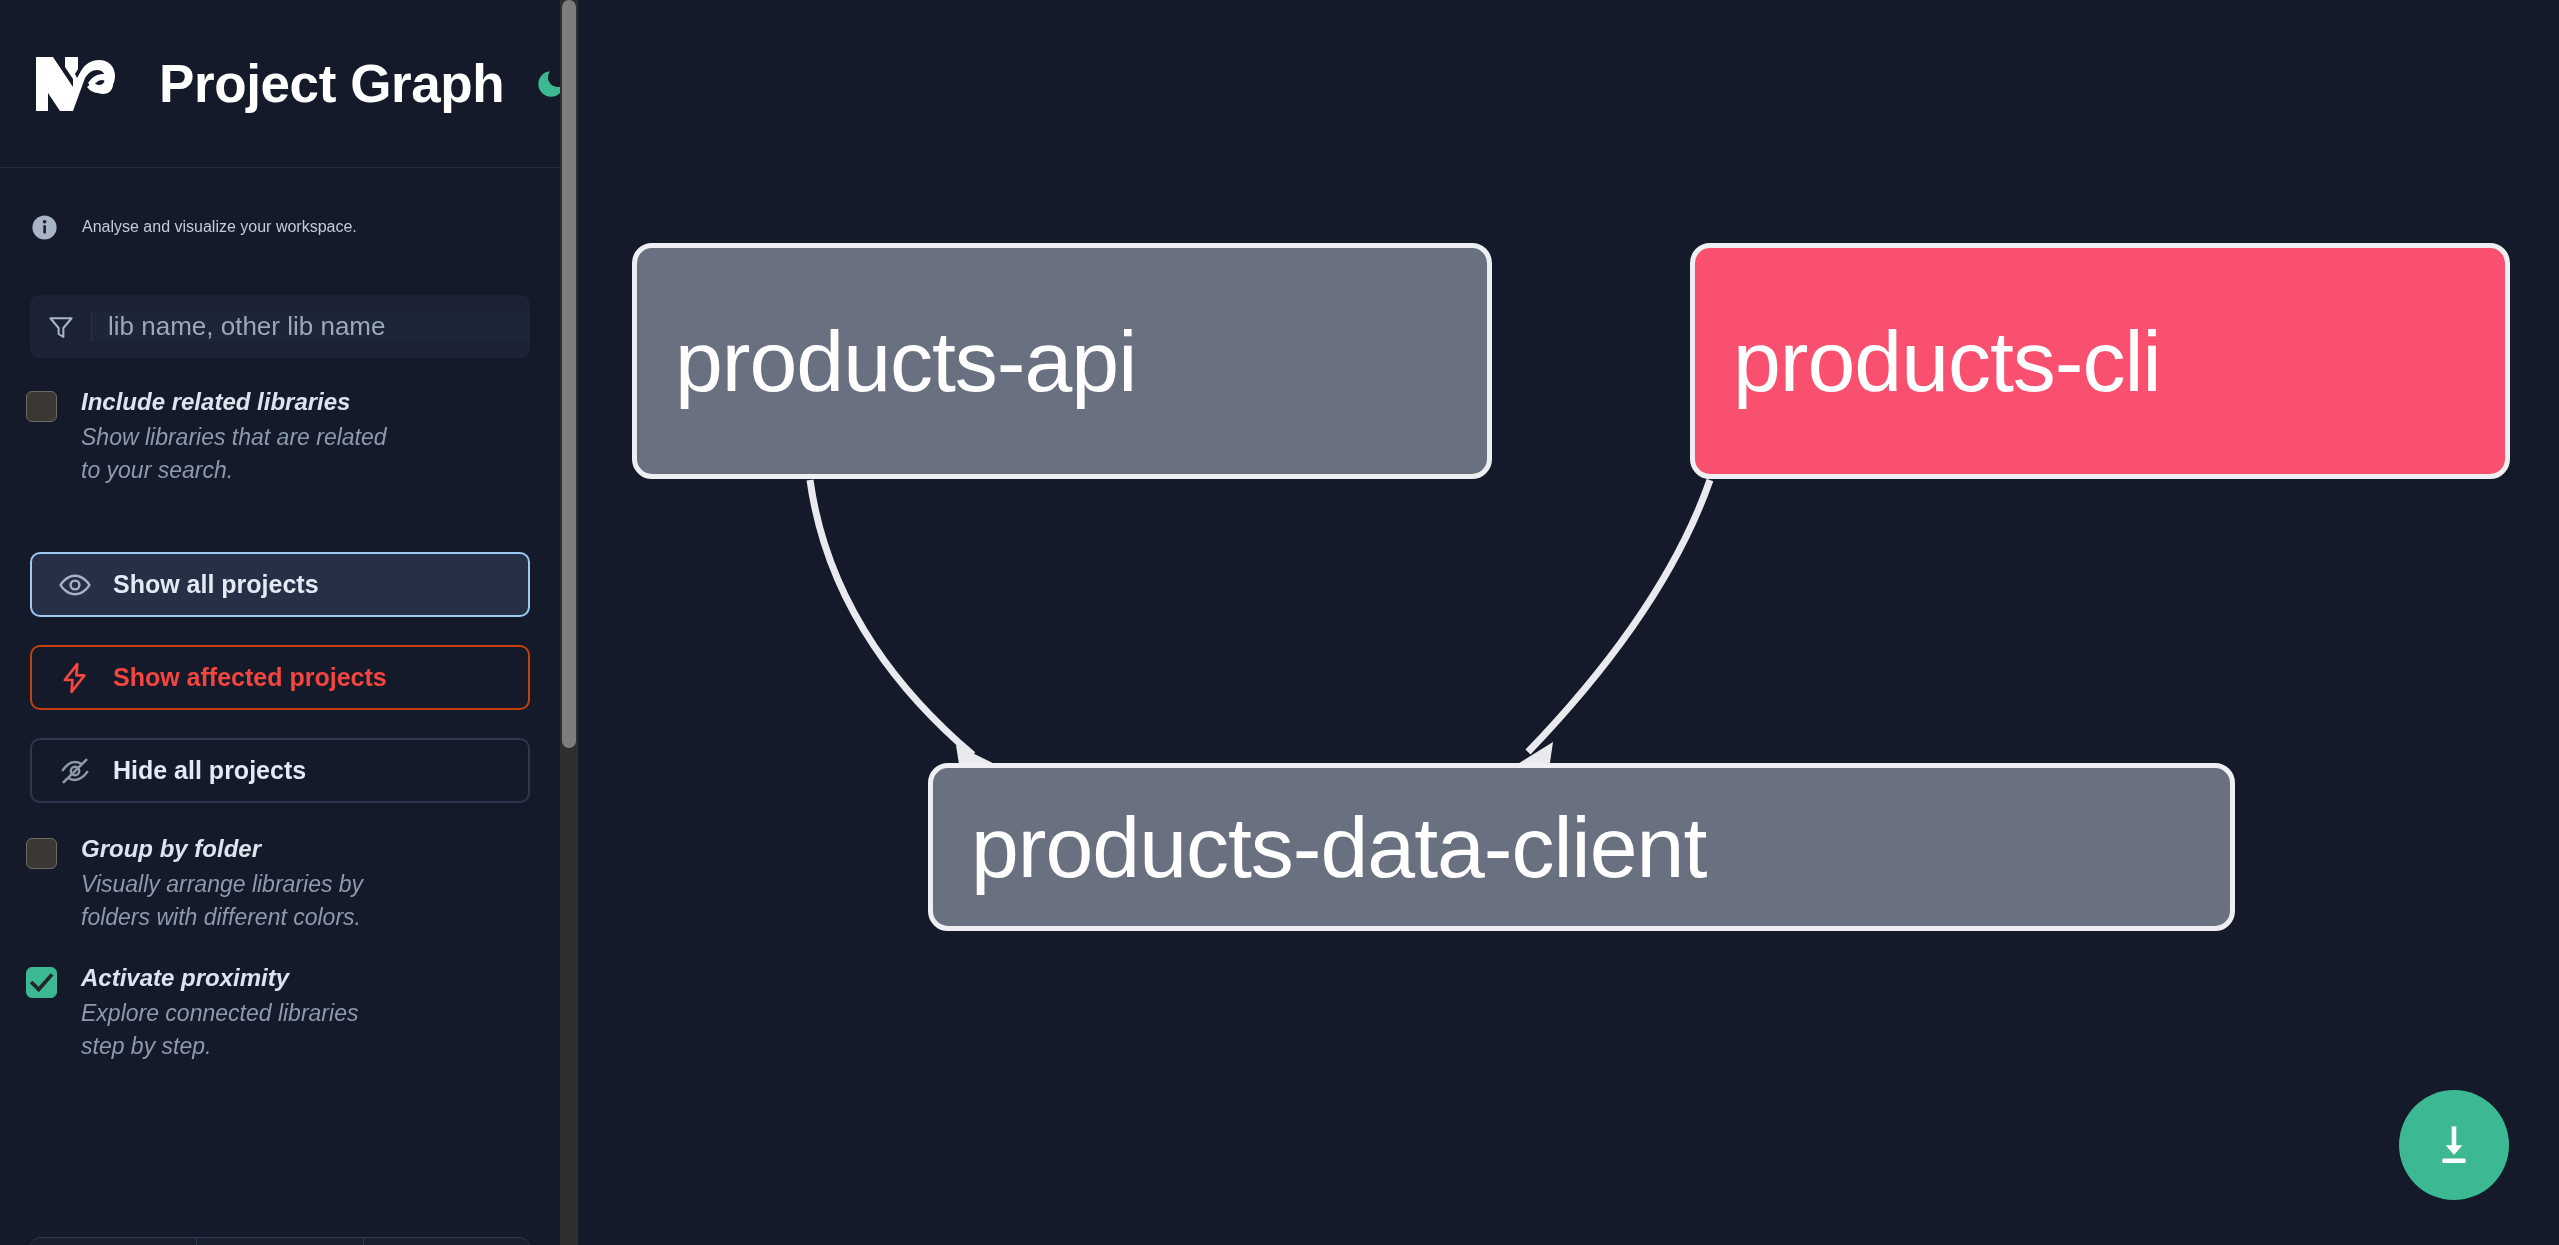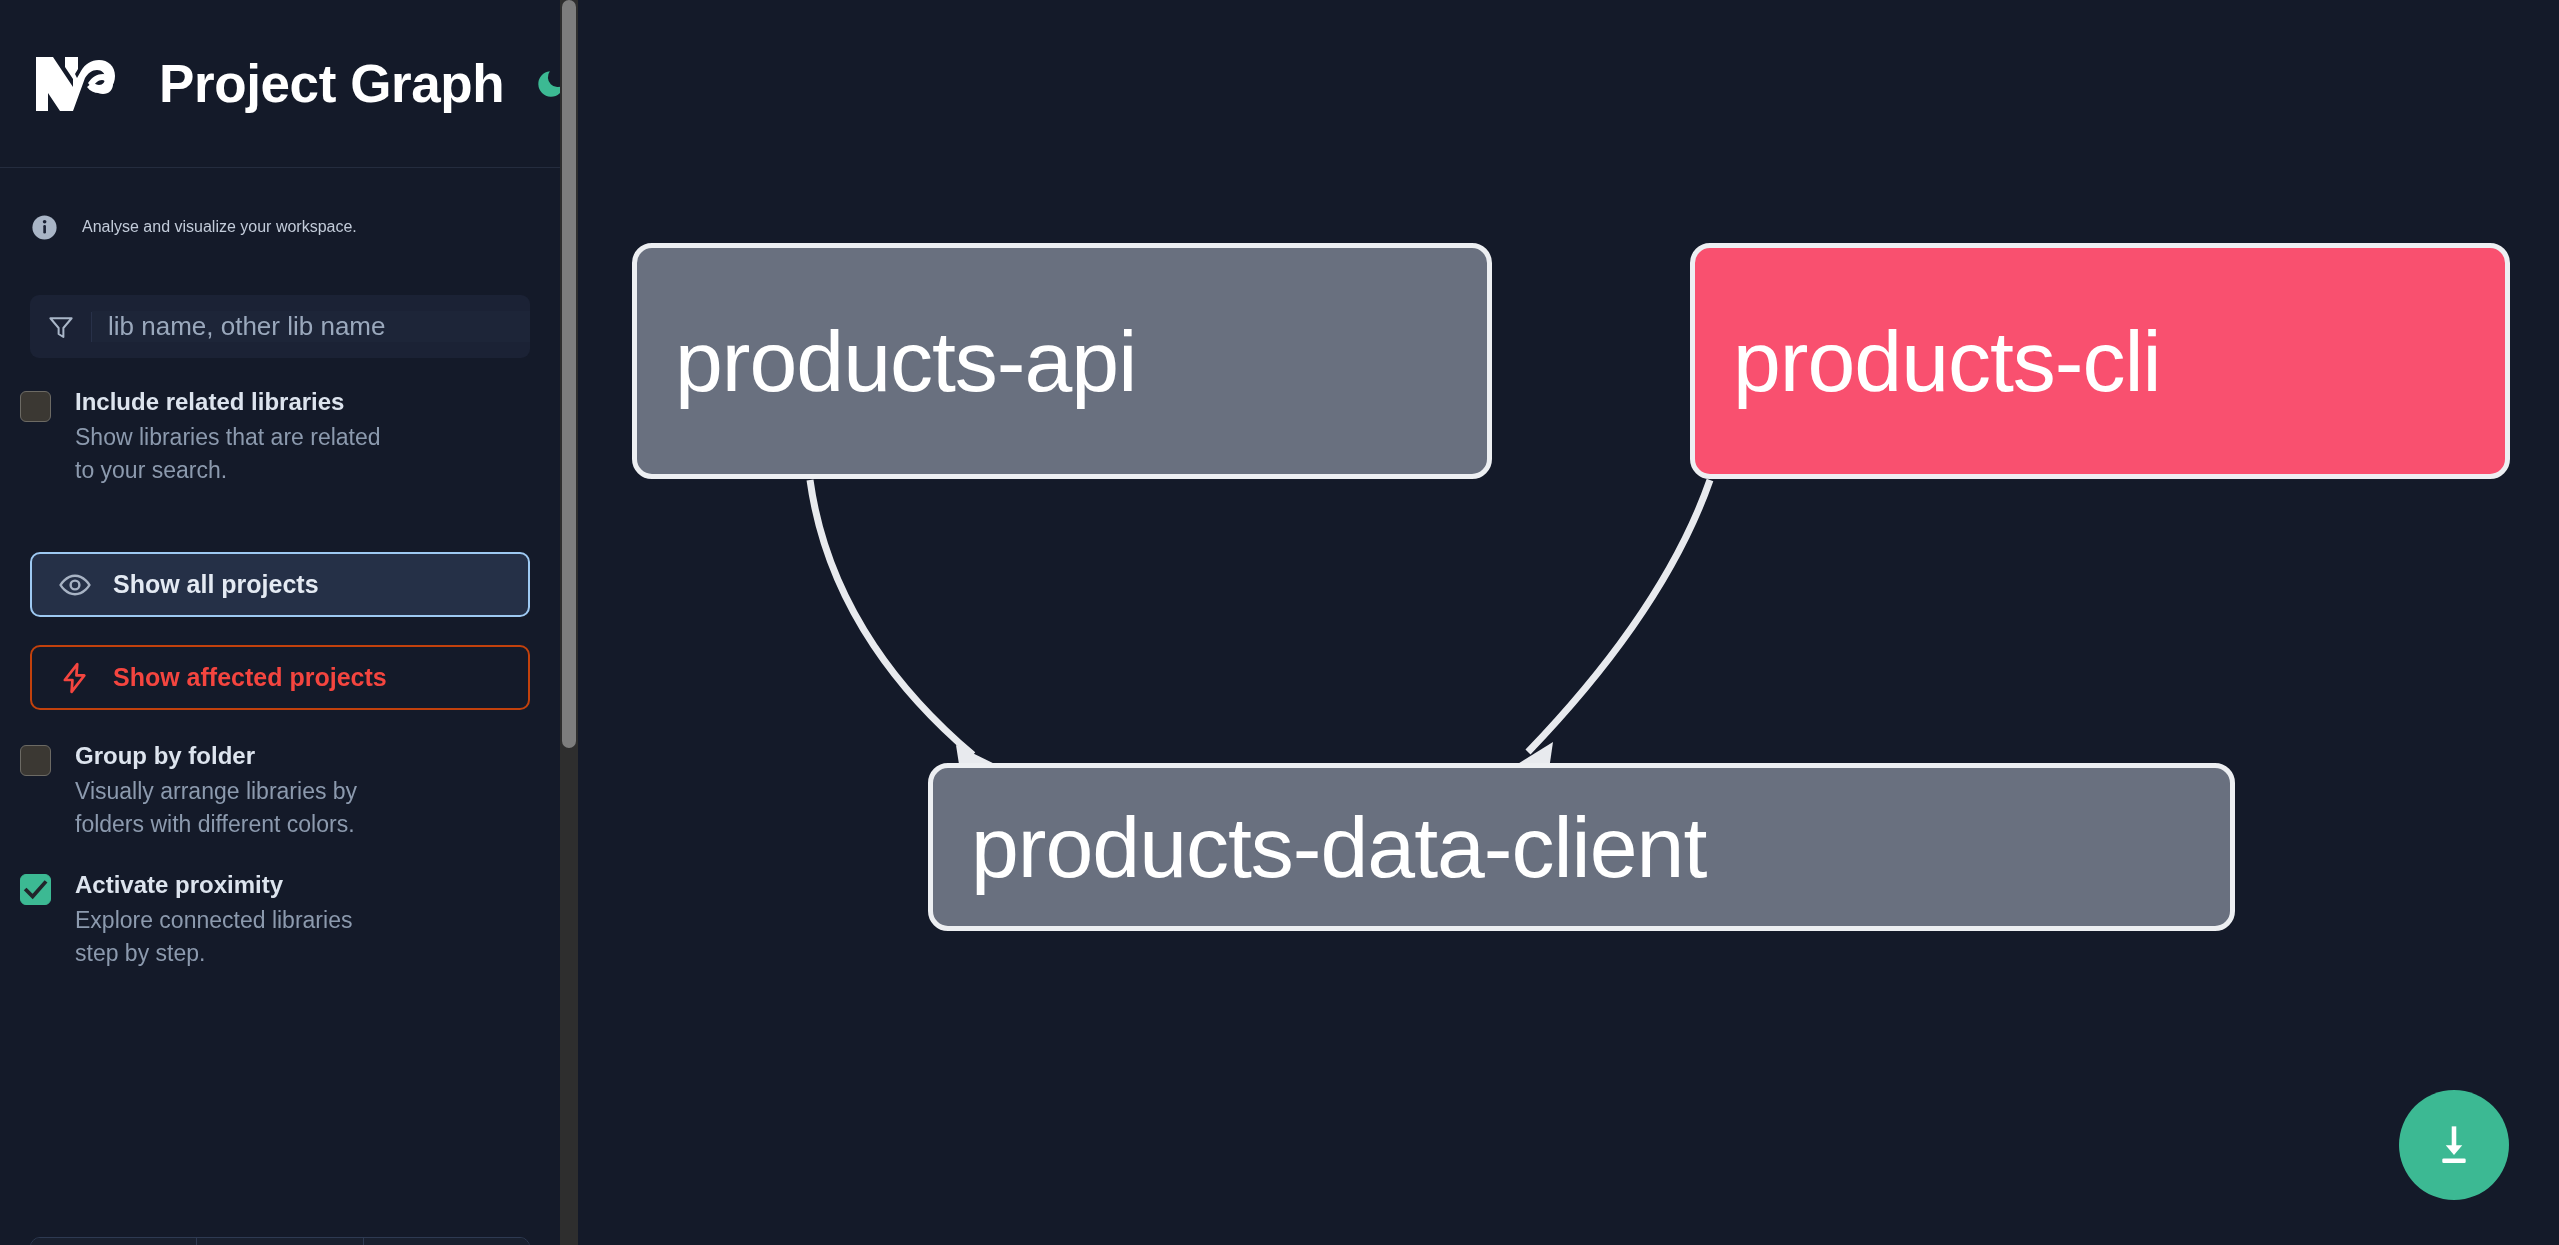--- a/index.html
+++ b/index.html
@@ -84,21 +84,21 @@
     background: #1D2538;
     border: none; outline: none;
     color: #C9D3E2;
     font-family: "Liberation Sans", sans-serif;
     font-size: 26px;
     padding: 0 16px;
   }
   #filter-input::placeholder { color: #9AA8BC; }
 
   
-  .cb-row { display: flex; padding: 0 20px; margin-top: 28px; }
+  .cb-row { display: flex; padding: 0 26px; margin-top: 28px; font-style: italic; }
   .cb-box {
     width: 31px; height: 31px; flex: 0 0 31px;
     border-radius: 6px;
     margin-top: 5px;
     position: relative;
     cursor: pointer;
   }
   .cb-box.off { background: #3B3833; border: 1.5px solid #6C6A64; }
   .cb-box.on  { background: #3CB993; border: 1.5px solid #3CB993; }
   .cb-texts { margin-left: 24px; }
@@ -268,20 +268,30 @@
 
       <div class="sb-btn" id="btn-show-affected">
         <span class="bicon">
           <svg width="34" height="34" viewBox="0 0 24 24">
             <path d="M13.6 2.2 4.8 13.4h5.4L9.6 21.8l9-11.6h-5.6z" fill="none" stroke="#F4453F" stroke-width="1.9" stroke-linejoin="round"></path>
           </svg>
         </span>
         <span class="blabel">Show affected projects</span>
       </div>
 
+      <div class="sb-btn" id="btn-hide-all">
+        <span class="bicon">
+          <svg width="34" height="34" viewBox="0 0 24 24">
+            <path d="M3 12s3.6-6.3 9-6.3c1.6 0 3 .5 4.2 1.1M21 12s-3.6 6.3-9 6.3c-1.7 0-3.2-.5-4.4-1.2" fill="none" stroke="#8E99AA" stroke-width="1.7"></path>
+            <circle cx="12" cy="12" r="3" fill="none" stroke="#8E99AA" stroke-width="1.7"></circle>
+            <line x1="3.5" y1="20.4" x2="20.5" y2="3.6" stroke="#8E99AA" stroke-width="1.8"></line>
+          </svg>
+        </span>
+        <span class="blabel">Hide all projects</span>
+      </div>
 
       <div class="cb-row" id="btn-group-row">
         <div class="cb-box off"></div>
         <div class="cb-texts">
           <div class="cb-title">Group by folder</div>
           <div class="cb-desc">Visually arrange libraries by folders with different colors.</div>
         </div>
       </div>
 
       <div class="cb-row">

